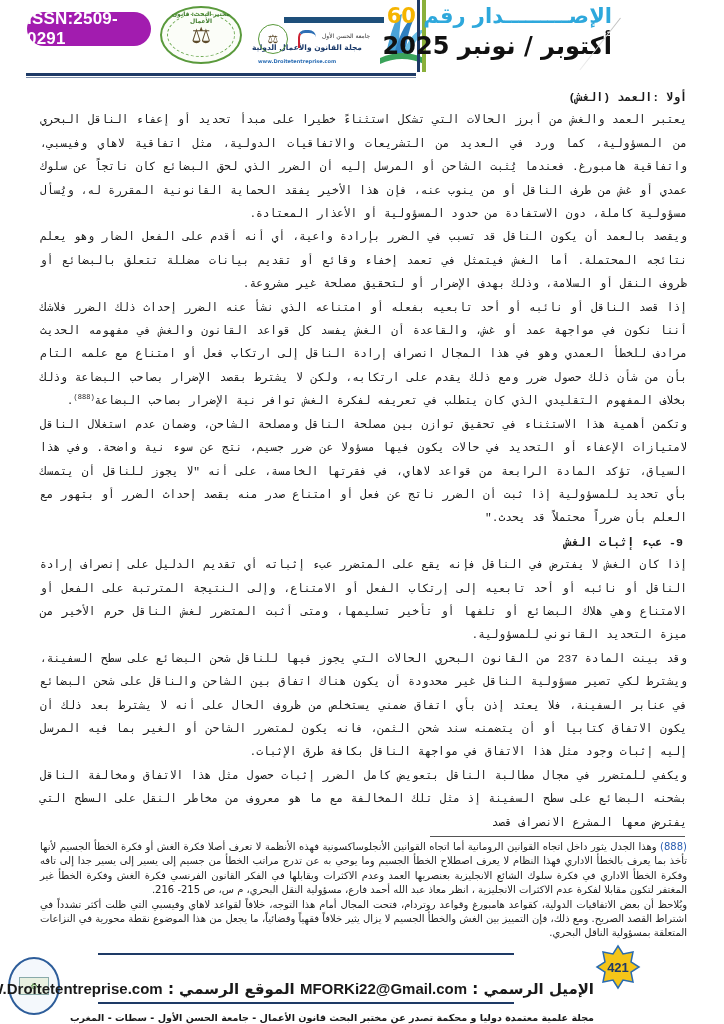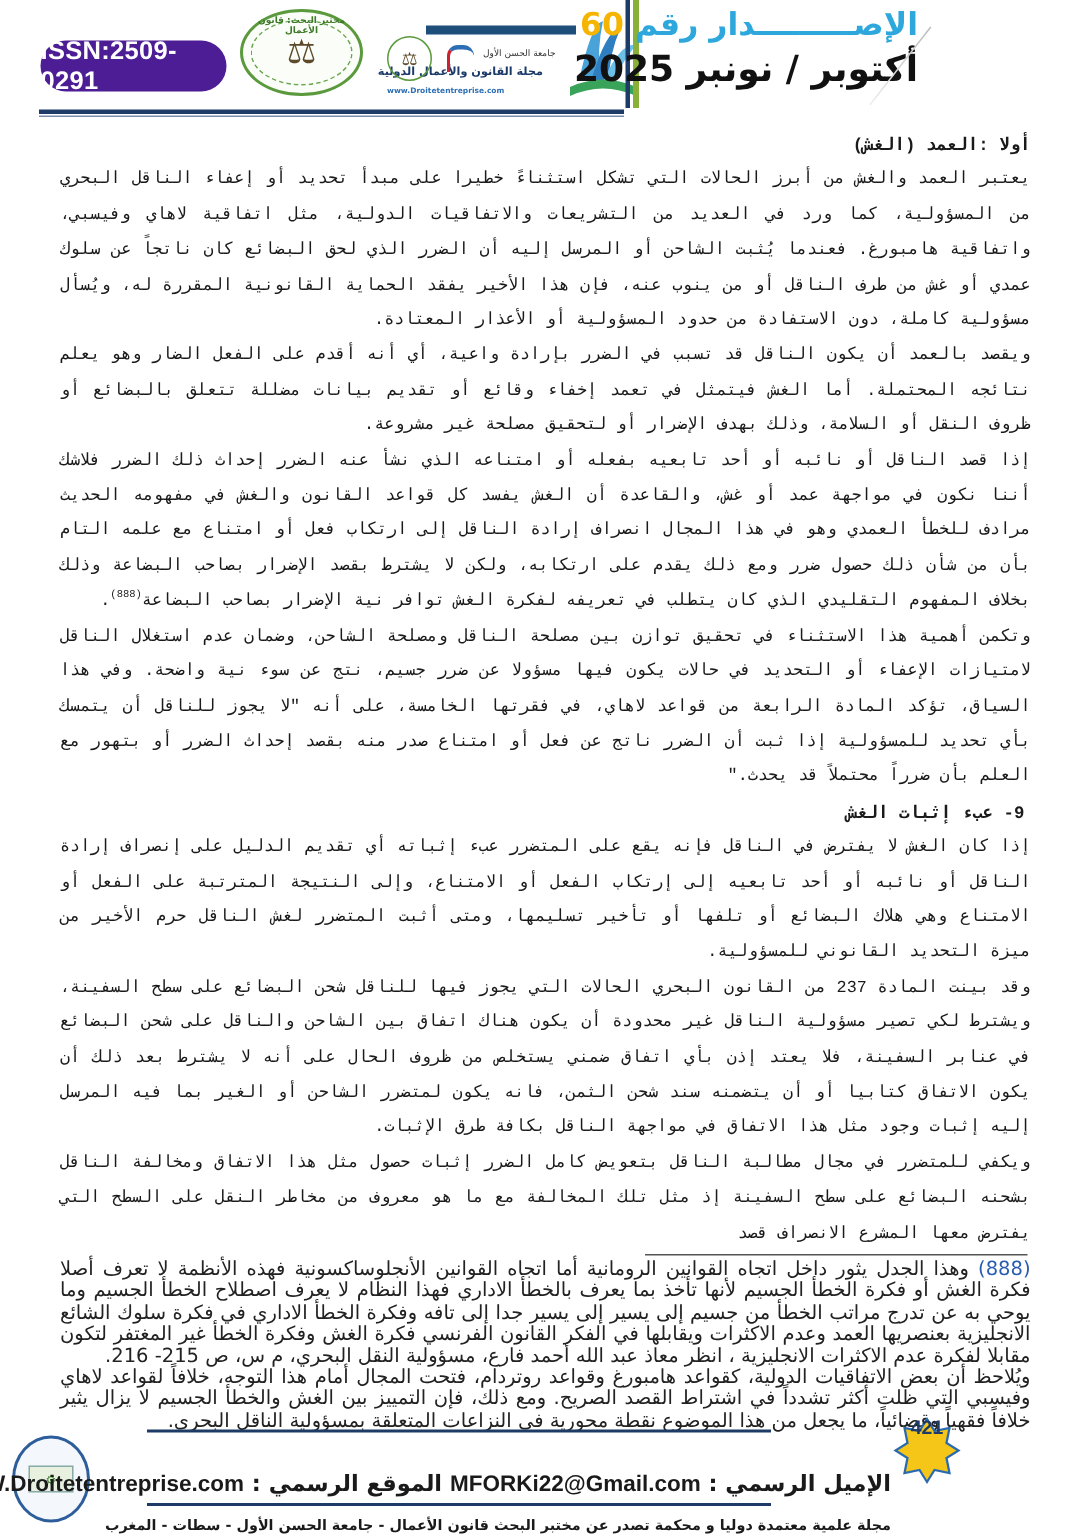--- a/index.html
+++ b/index.html
@@ -2,22 +2,22 @@
 <html><head>
 <meta charset="utf-8">
 <style>
   * { box-sizing: border-box; margin: 0; padding: 0; }
   html, body { width: 724px; height: 1024px; background: #ffffff; overflow: hidden; }
   body { position: relative; font-family: "DejaVu Sans", sans-serif; color: #1a1a1a; }
 
   
   .header { position: absolute; left: 0; top: 0; width: 724px; height: 82px; }
   .issn {
-    position: absolute; left: 27px; top: 27px; width: 124px; height: 34px;
-    background: #4c1d95; border-radius: 17px; color: #fff;
+    position: absolute; left: 27px; top: 12px; width: 124px; height: 34px;
+    background: #a21caf; border-radius: 17px; color: #fff;
     font-family: "Liberation Sans", sans-serif; font-size: 17px; font-weight: bold;
     display: flex; align-items: center; justify-content: center; letter-spacing: 0.2px;
   }
   .seal-logo {
     position: absolute; left: 160px; top: 6px; width: 82px; height: 58px;
     border: 2px solid #5a9a3c; border-radius: 50%; background: #fbfdf8;
     display: flex; align-items: center; justify-content: center;
   }
   .seal-logo .ring {
     position: absolute; inset: 5px; border: 1px dashed #6aa84f; border-radius: 50%;
@@ -85,40 +85,40 @@
   }
   .content p { text-align-last: right; }
   .content .heading { font-weight: bold; font-size: 11.6px; }
   .content .sub-heading { font-weight: bold; font-size: 11.6px; padding-right: 4px; }
   .content sup { font-size: 7px; color: #1a1a1a; vertical-align: super; line-height: 0; }
 
   
   .fn-rule { position: absolute; left: 430px; top: 836px; width: 255px; height: 1px; background: #555; }
   .footnotes {
     position: absolute; left: 40px; top: 840px; width: 647px;
-    direction: rtl; text-align: justify; font-size: 13px; line-height: 14.4px; color: #222;
+    direction: rtl; text-align: justify; font-size: 10px; line-height: 14.4px; color: #222;
   }
   .footnotes p { text-align-last: right; }
   .footnotes .fn-ref { color: #2a5db0; }
 
   
   .footer-rule-top { position: absolute; left: 98px; top: 953px; width: 416px; height: 2px; background: #1e3a66; }
   .footer-rule-bot { position: absolute; left: 98px; top: 1002px; width: 416px; height: 2px; background: #1e3a66; }
   .footer-line1 {
     position: absolute; right: 130px; top: 1012px; direction: rtl; white-space: nowrap;
     font-size: 9.6px; font-weight: bold; color: #1a1a1a;
   }
   .footer-line2 {
     position: absolute; right: 130px; top: 980px; direction: rtl; white-space: nowrap;
     font-size: 15px; font-weight: bold; color: #1a1a1a;
   }
   .footer-line2 .latin { font-family: "Liberation Sans", sans-serif; }
   .page-badge {
     position: absolute; left: 595px; top: 944px; width: 46px; height: 46px;
-    display: flex; align-items: flex-start; justify-content: center;
+    display: flex; align-items: center; justify-content: center;
   }
   .page-badge svg { position: absolute; left: 0; top: 0; }
   .page-badge .num {
     position: relative; font-family: "Liberation Sans", sans-serif; font-weight: bold;
     font-size: 13px; color: #1e3a66;
   }
   .footer-seal {
     position: absolute; left: 8px; top: 957px; width: 52px; height: 58px;
     border: 2px solid #2d5d9a; border-radius: 50%; background: #f4f8fc;
     display: flex; align-items: center; justify-content: center;

